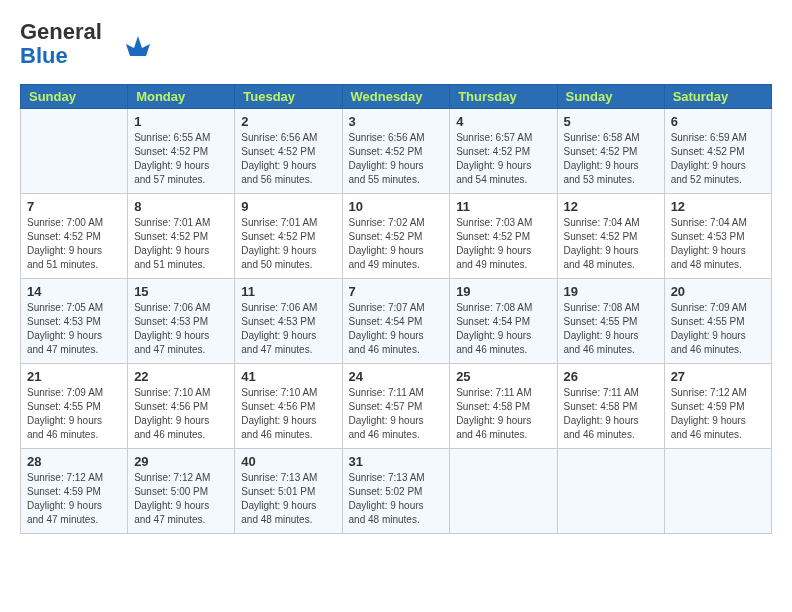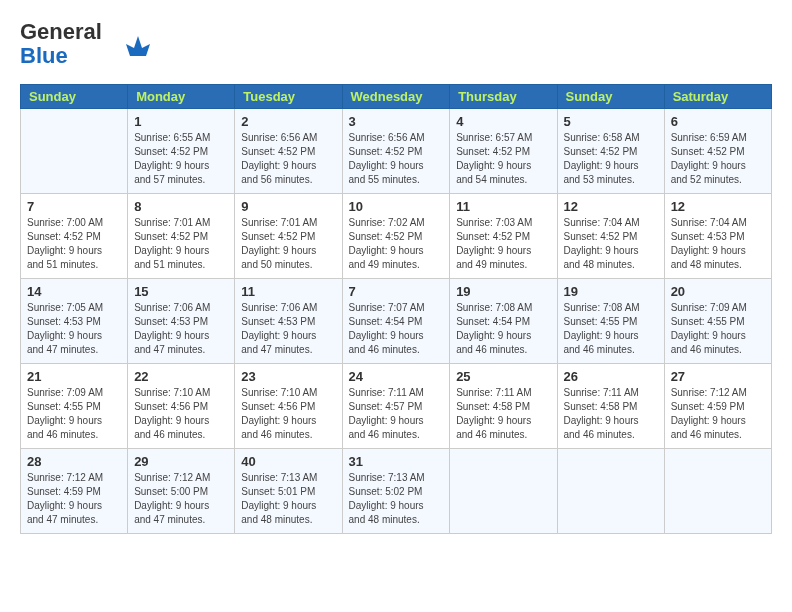--- a/index.html
+++ b/index.html
@@ -214,21 +214,21 @@
       <tr>
         <td>
           <span class="day-number">21</span>
           <div class="day-info">Sunrise: 7:09 AM<br>Sunset: 4:55 PM<br>Daylight: 9 hours<br>and 46 minutes.</div>
         </td>
         <td>
           <span class="day-number">22</span>
           <div class="day-info">Sunrise: 7:10 AM<br>Sunset: 4:56 PM<br>Daylight: 9 hours<br>and 46 minutes.</div>
         </td>
         <td>
-          <span class="day-number">23</span>
+          <span class="day-number">41</span>
           <div class="day-info">Sunrise: 7:10 AM<br>Sunset: 4:56 PM<br>Daylight: 9 hours<br>and 46 minutes.</div>
         </td>
         <td>
           <span class="day-number">24</span>
           <div class="day-info">Sunrise: 7:11 AM<br>Sunset: 4:57 PM<br>Daylight: 9 hours<br>and 46 minutes.</div>
         </td>
         <td>
           <span class="day-number">25</span>
           <div class="day-info">Sunrise: 7:11 AM<br>Sunset: 4:58 PM<br>Daylight: 9 hours<br>and 46 minutes.</div>
         </td>

